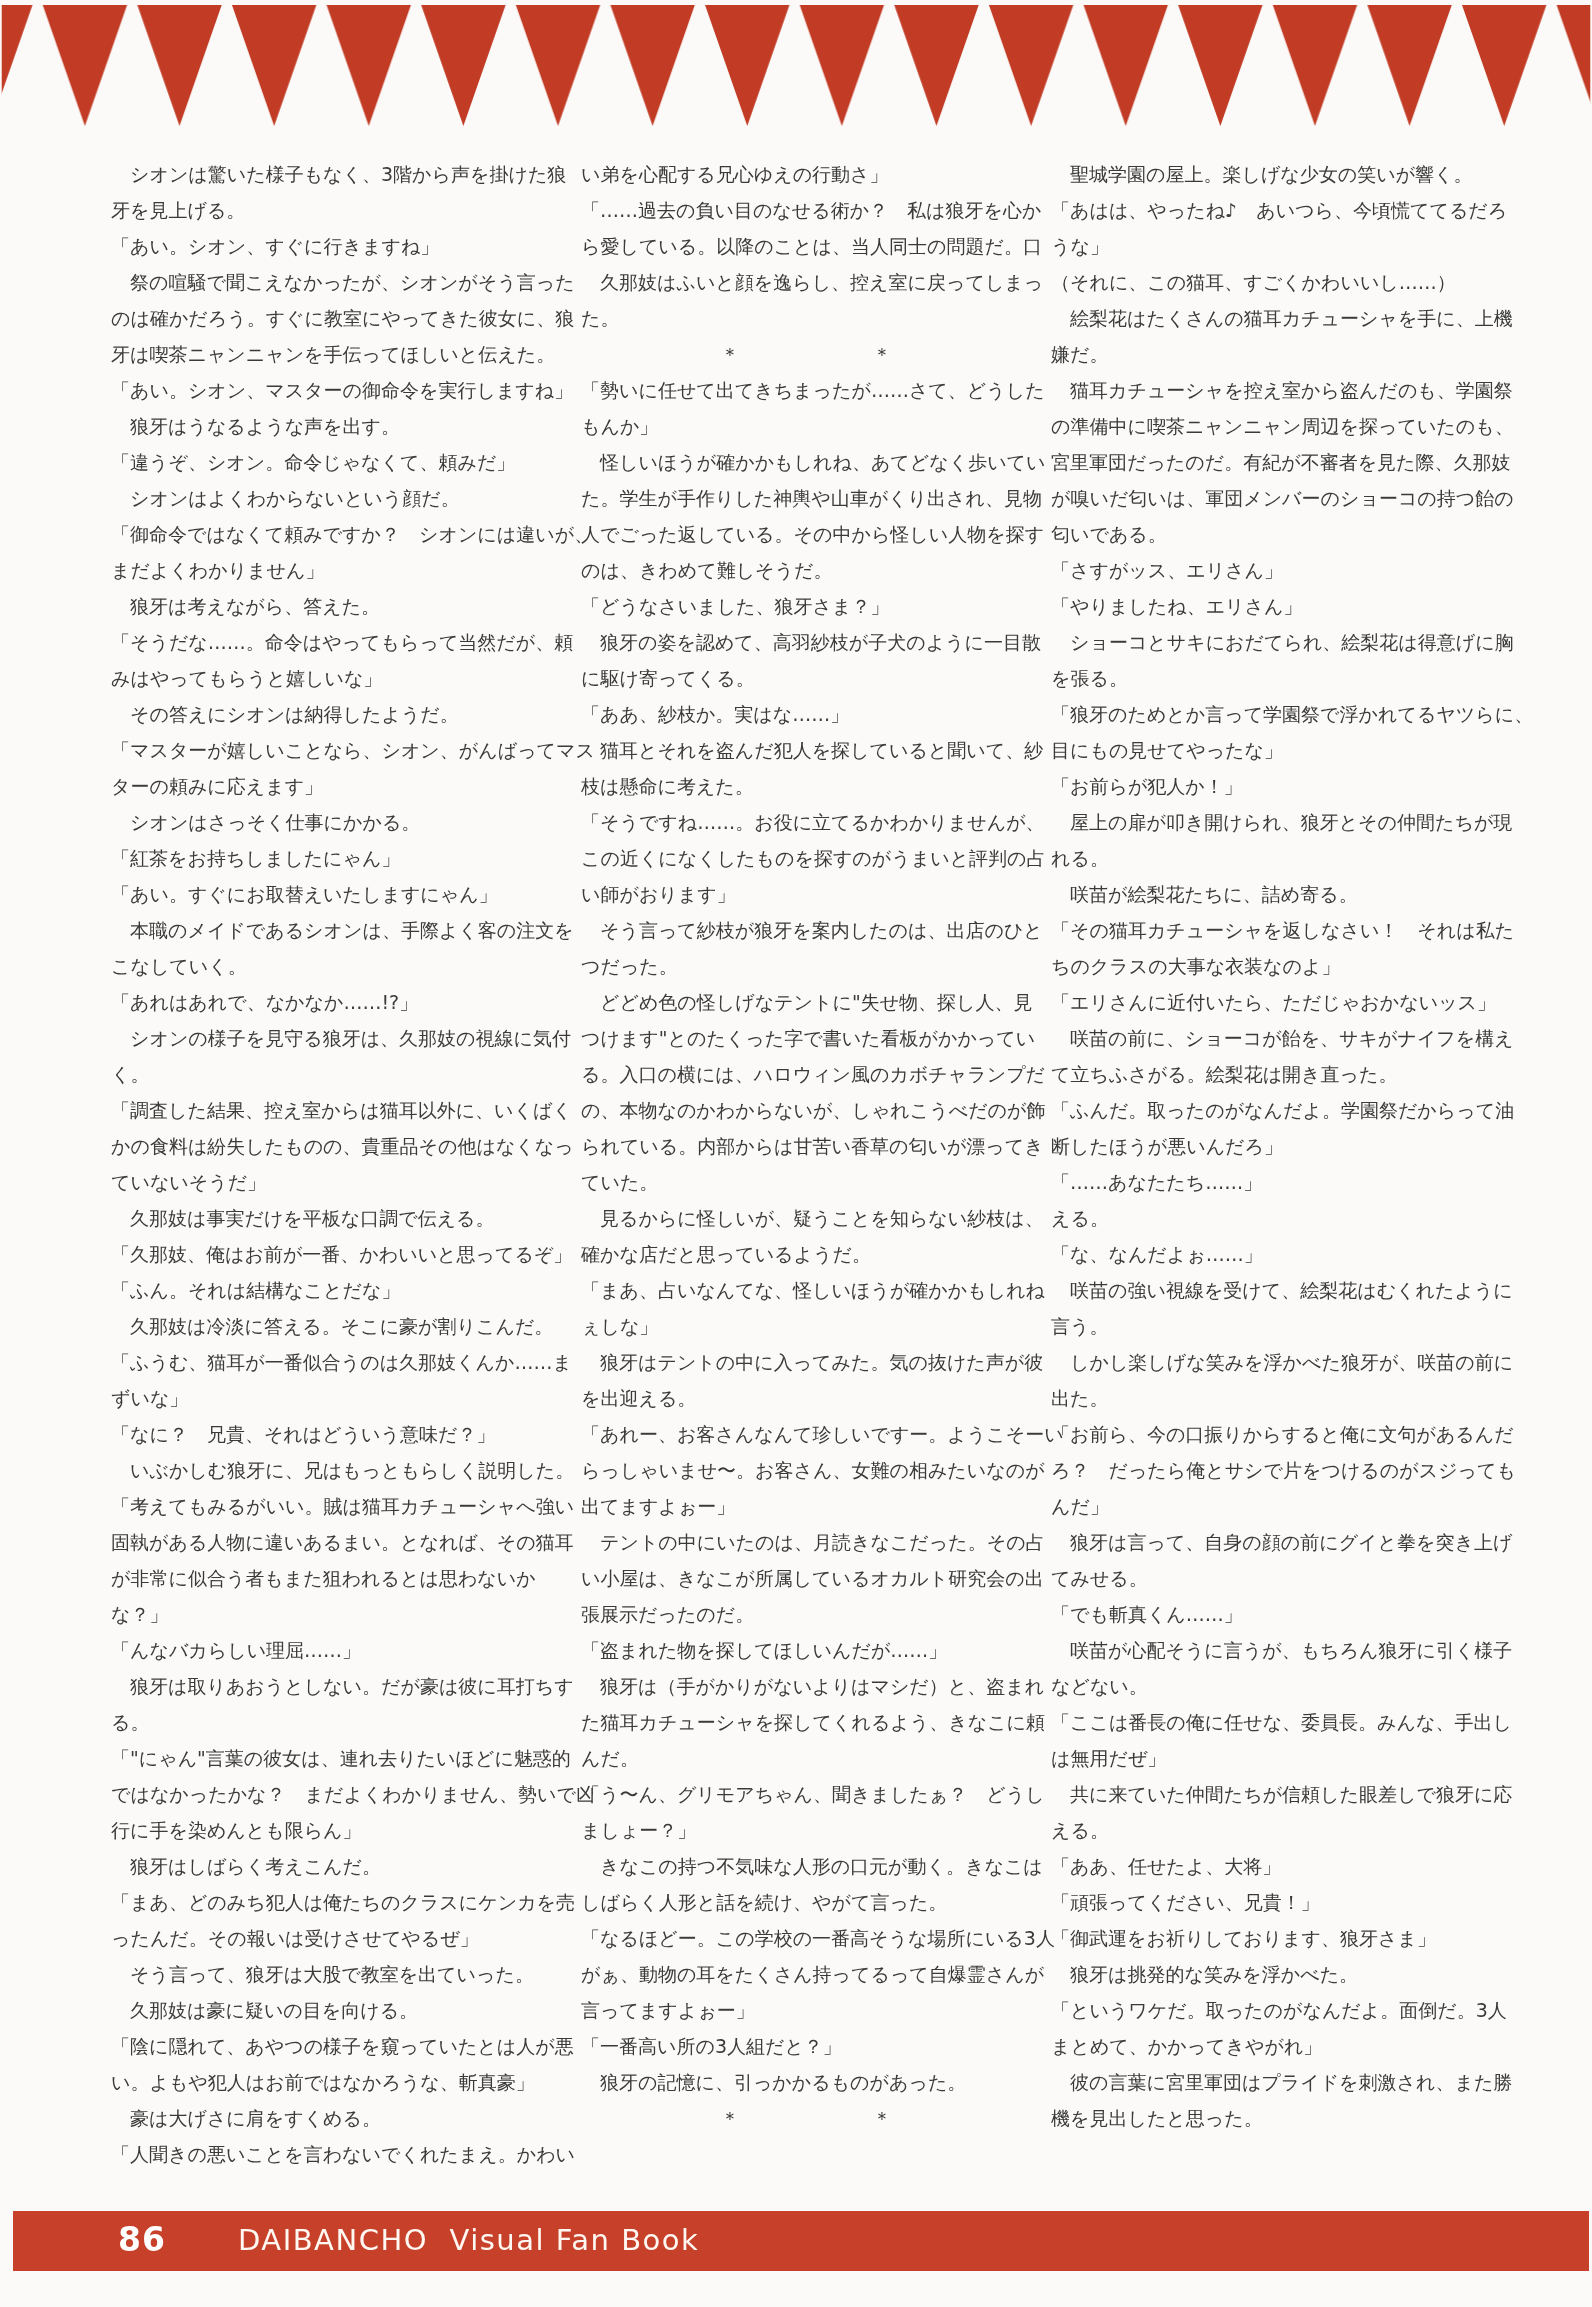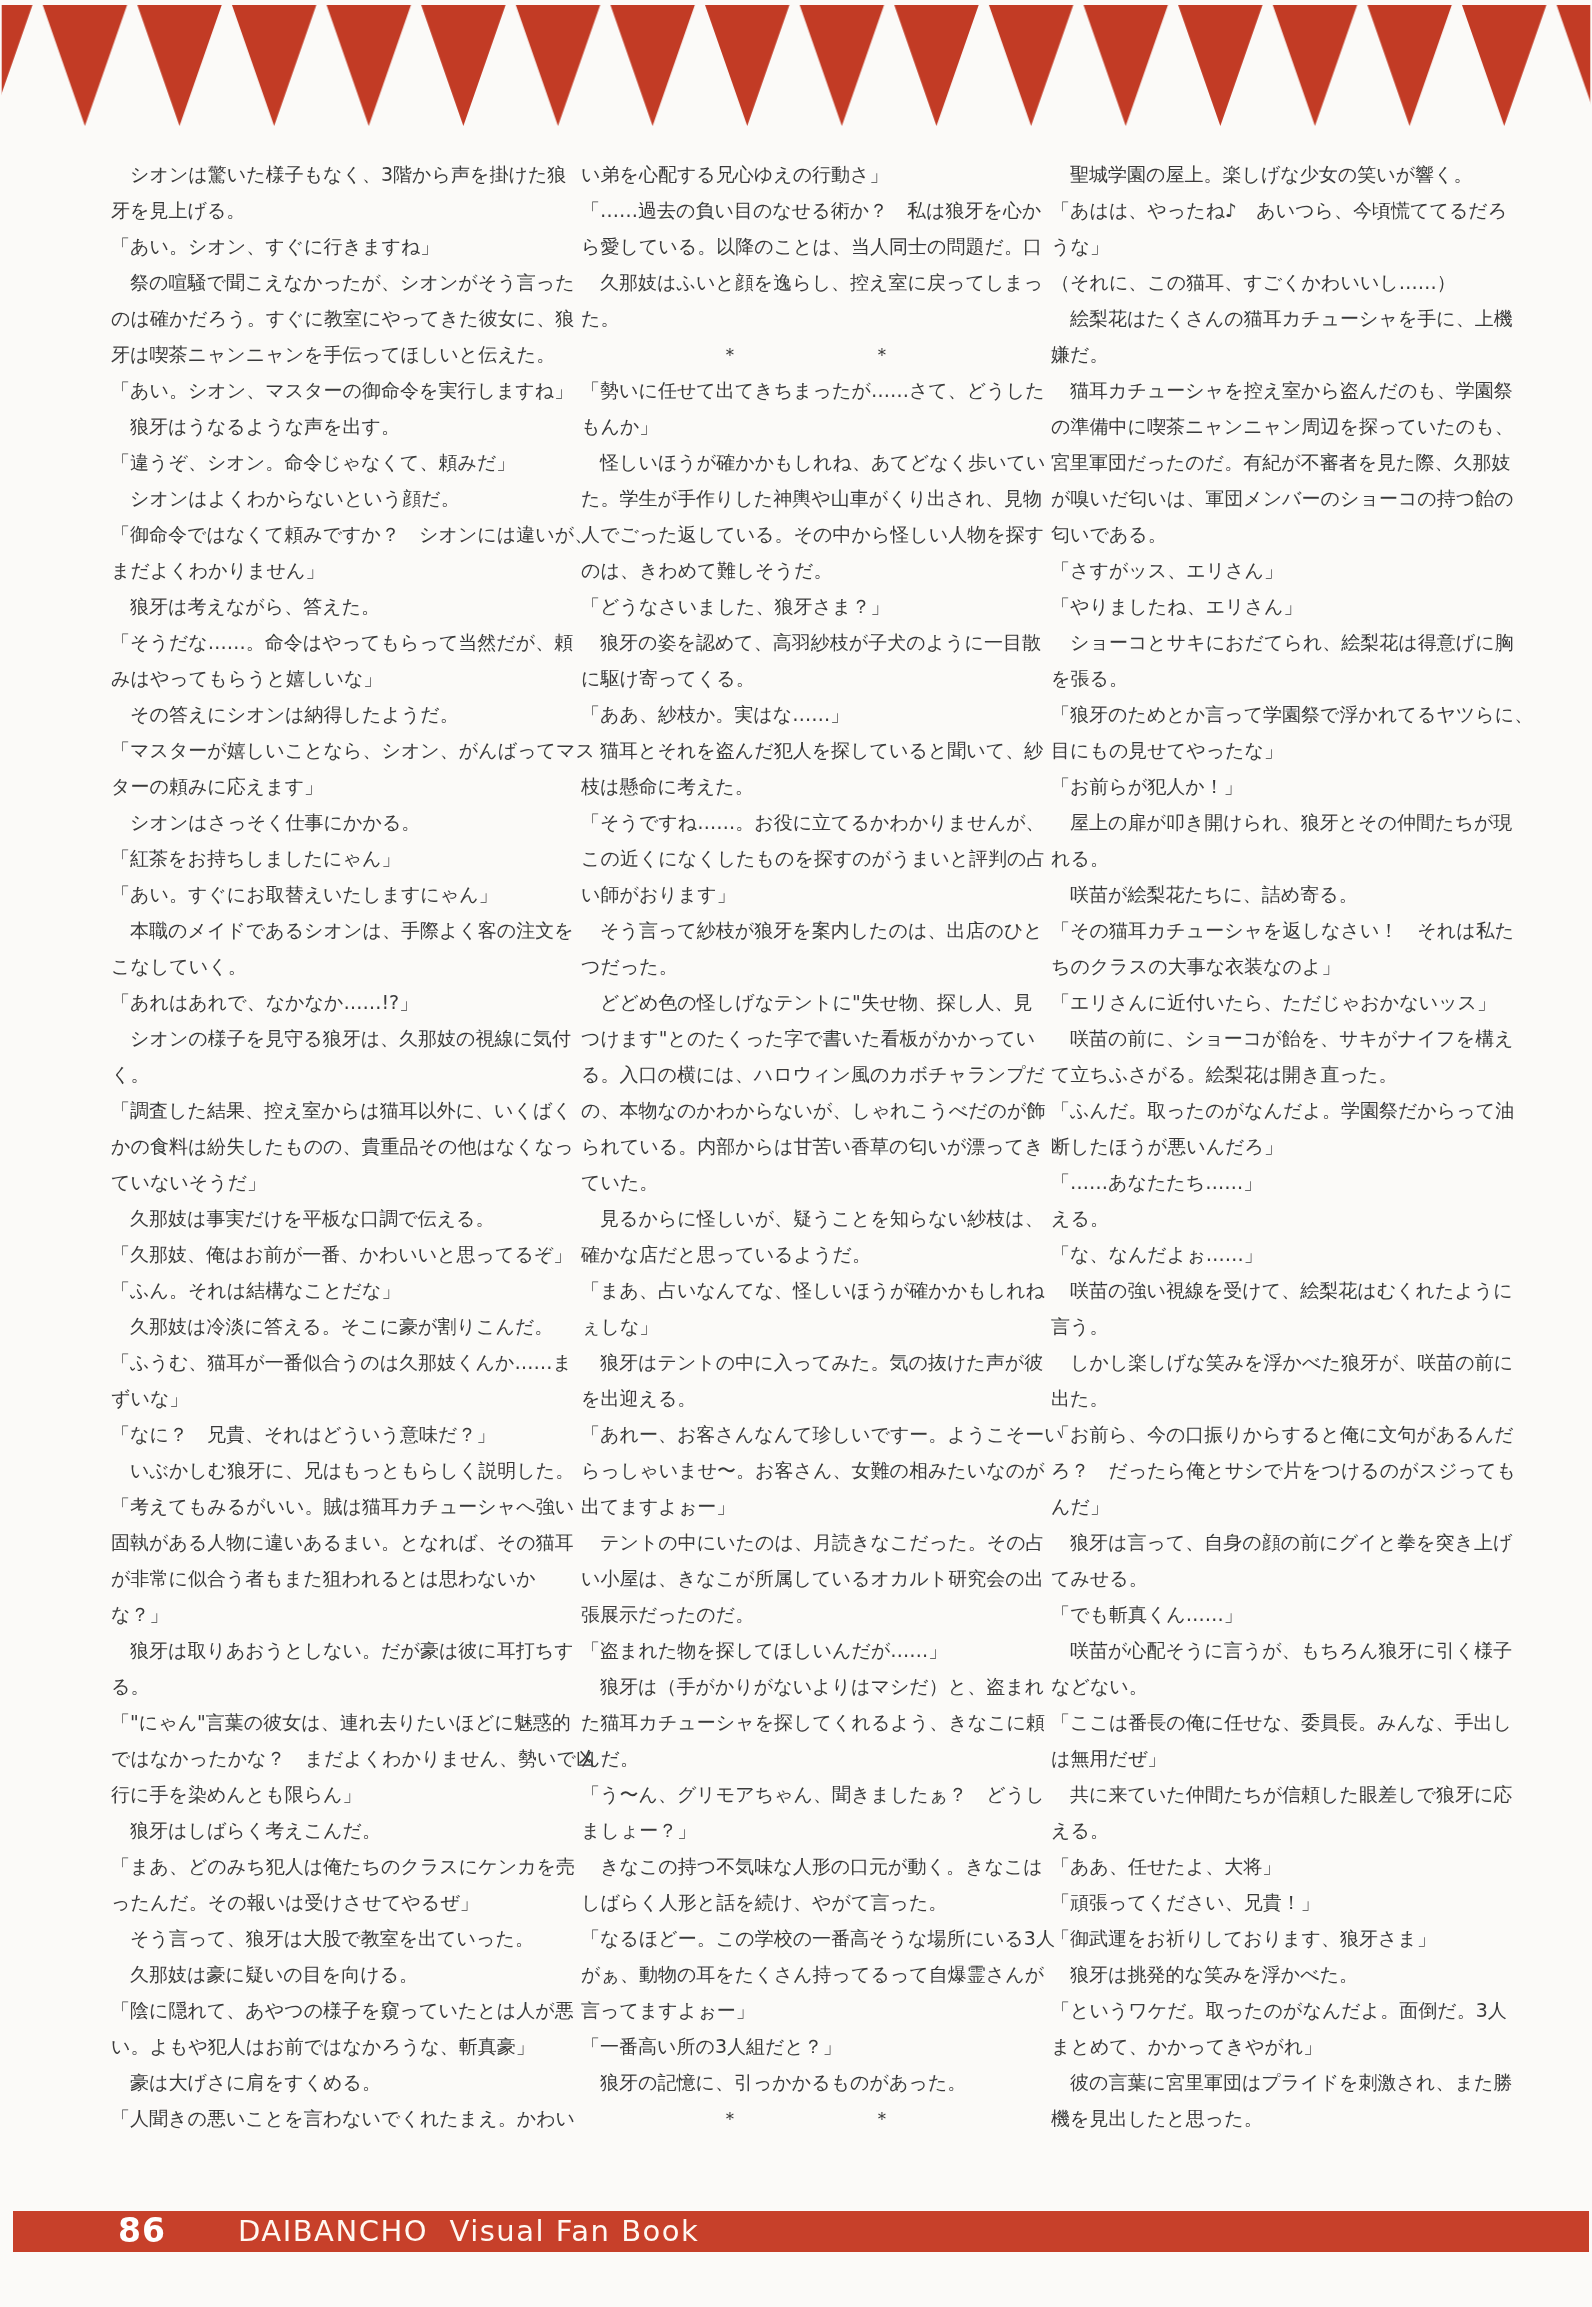--- a/index.html
+++ b/index.html
@@ -15,21 +15,21 @@
     display:flex;gap:20px;
   }
   .column{width:450px;}
   .line{
     font-size:19px;line-height:36px;height:36px;
     color:#3a3a3a;white-space:pre;
     letter-spacing:0px;
   }
   .line.sep{text-align:center;}
   .footer-bar{
-    position:absolute;left:13px;top:2211px;width:1576px;height:41px;
+    position:absolute;left:13px;top:2211px;width:1576px;height:60px;
     display:flex;align-items:center;
   }
   .page-number{
     position:absolute;left:105px;top:50%;transform:translateY(-54%);
     color:#ffffff;font-size:33px;font-weight:bold;letter-spacing:1px;
   }
   .book-title{
     position:absolute;left:225px;top:50%;transform:translateY(-54%);
     color:#fff8f2;font-size:29px;font-weight:500;letter-spacing:1.5px;white-space:pre;
   }
@@ -82,20 +82,21 @@
       <div class="line">「ふん。それは結構なことだな」</div>
       <div class="line">　久那妓は冷淡に答える。そこに豪が割りこんだ。</div>
       <div class="line">「ふうむ、猫耳が一番似合うのは久那妓くんか……ま</div>
       <div class="line">ずいな」</div>
       <div class="line">「なに？　兄貴、それはどういう意味だ？」</div>
       <div class="line">　いぶかしむ狼牙に、兄はもっともらしく説明した。</div>
       <div class="line">「考えてもみるがいい。賊は猫耳カチューシャへ強い</div>
       <div class="line">固執がある人物に違いあるまい。となれば、その猫耳</div>
       <div class="line">が非常に似合う者もまた狙われるとは思わないか</div>
       <div class="line">な？」</div>
+      <div class="line">「んなバカらしい理屈……」</div>
       <div class="line">　狼牙は取りあおうとしない。だが豪は彼に耳打ちす</div>
       <div class="line">る。</div>
       <div class="line">「"にゃん"言葉の彼女は、連れ去りたいほどに魅惑的</div>
       <div class="line">ではなかったかな？　まだよくわかりません、勢いで凶</div>
       <div class="line">行に手を染めんとも限らん」</div>
       <div class="line">　狼牙はしばらく考えこんだ。</div>
       <div class="line">「まあ、どのみち犯人は俺たちのクラスにケンカを売</div>
       <div class="line">ったんだ。その報いは受けさせてやるぜ」</div>
       <div class="line">　そう言って、狼牙は大股で教室を出ていった。</div>
       <div class="line">　久那妓は豪に疑いの目を向ける。</div>

